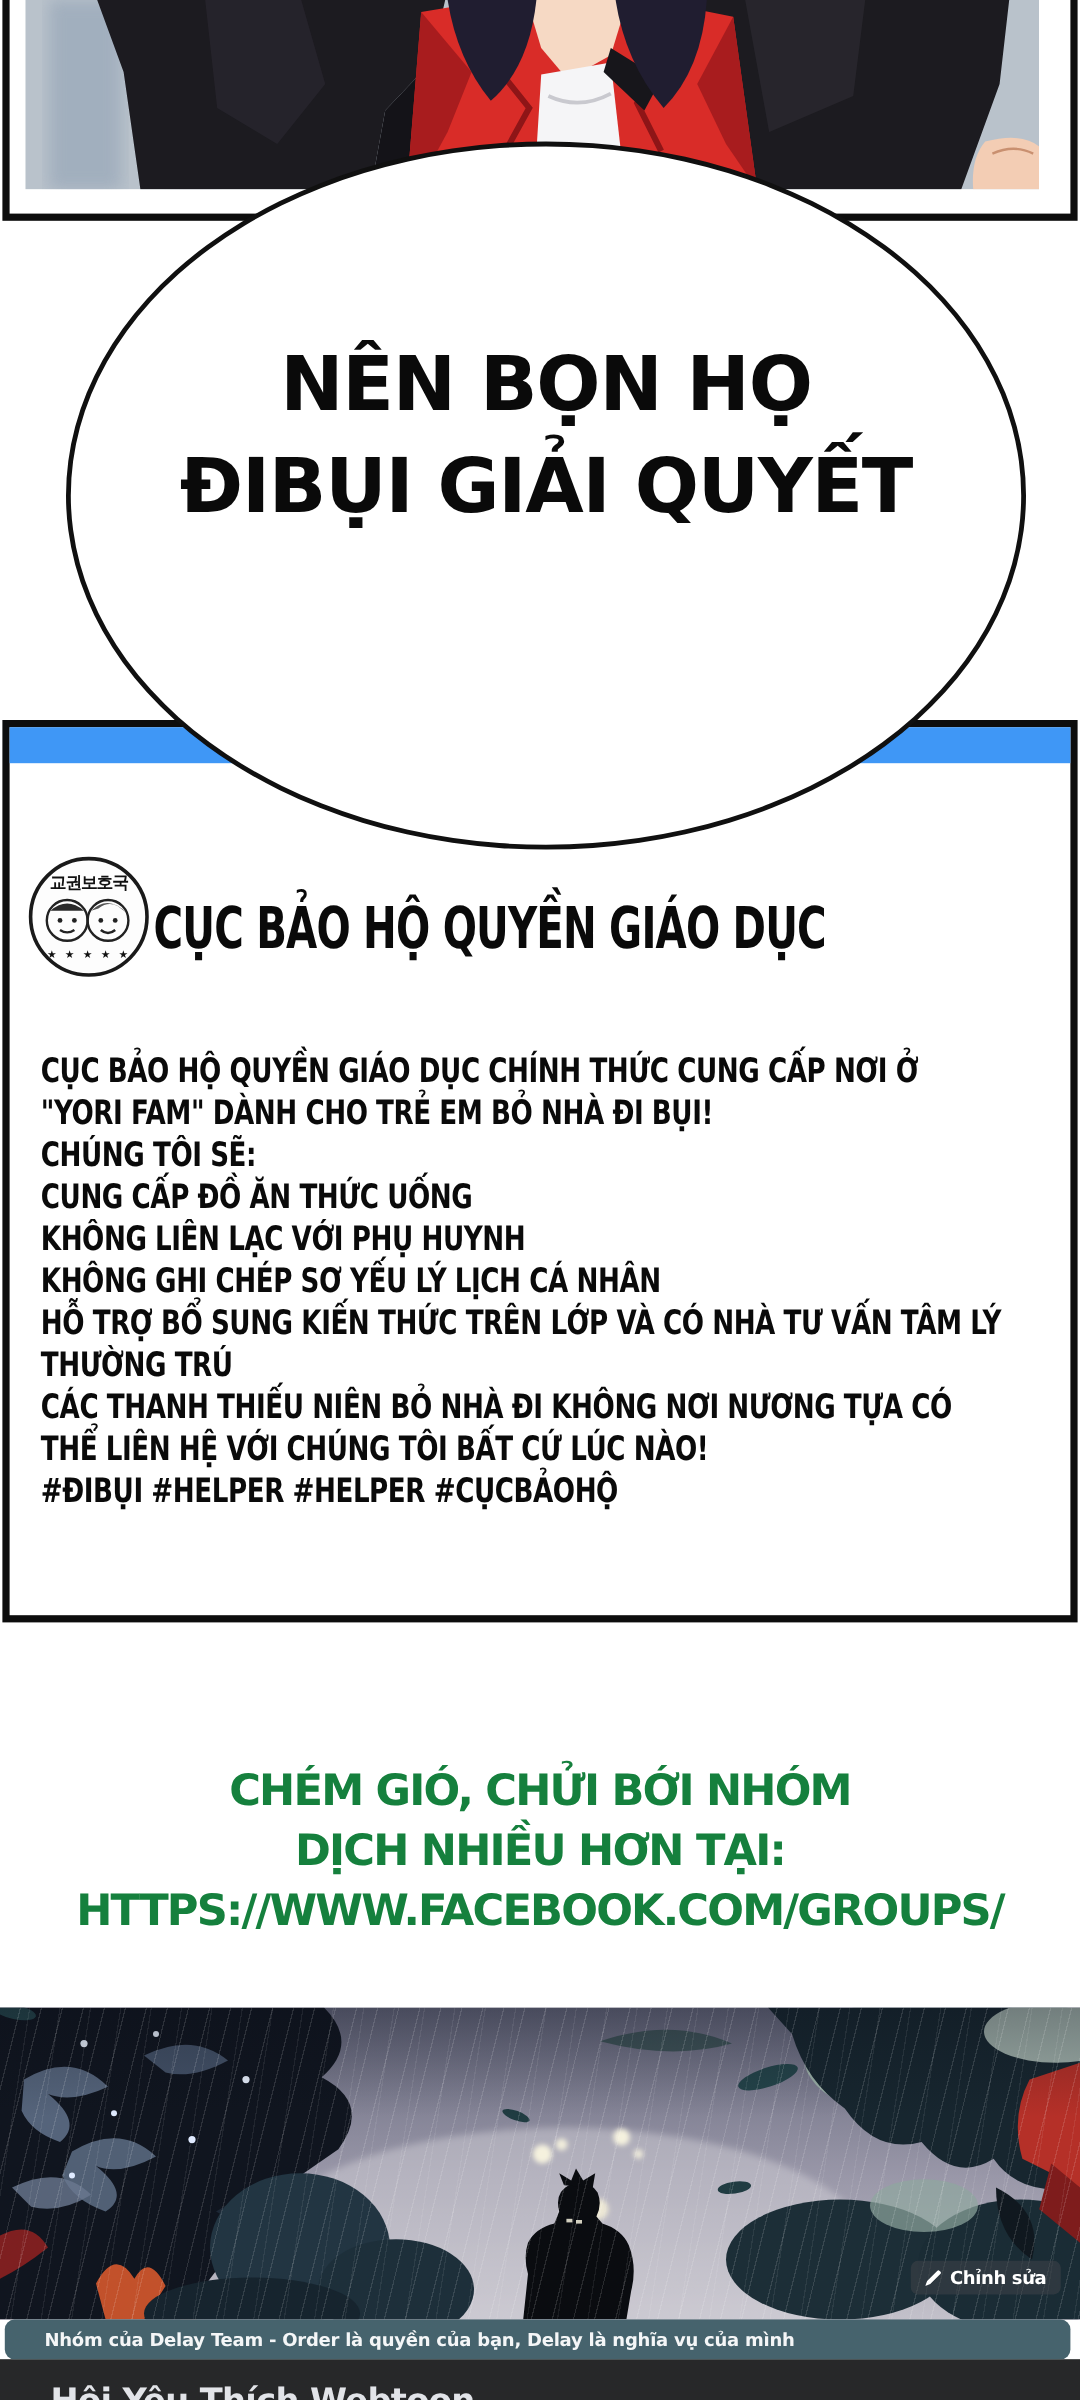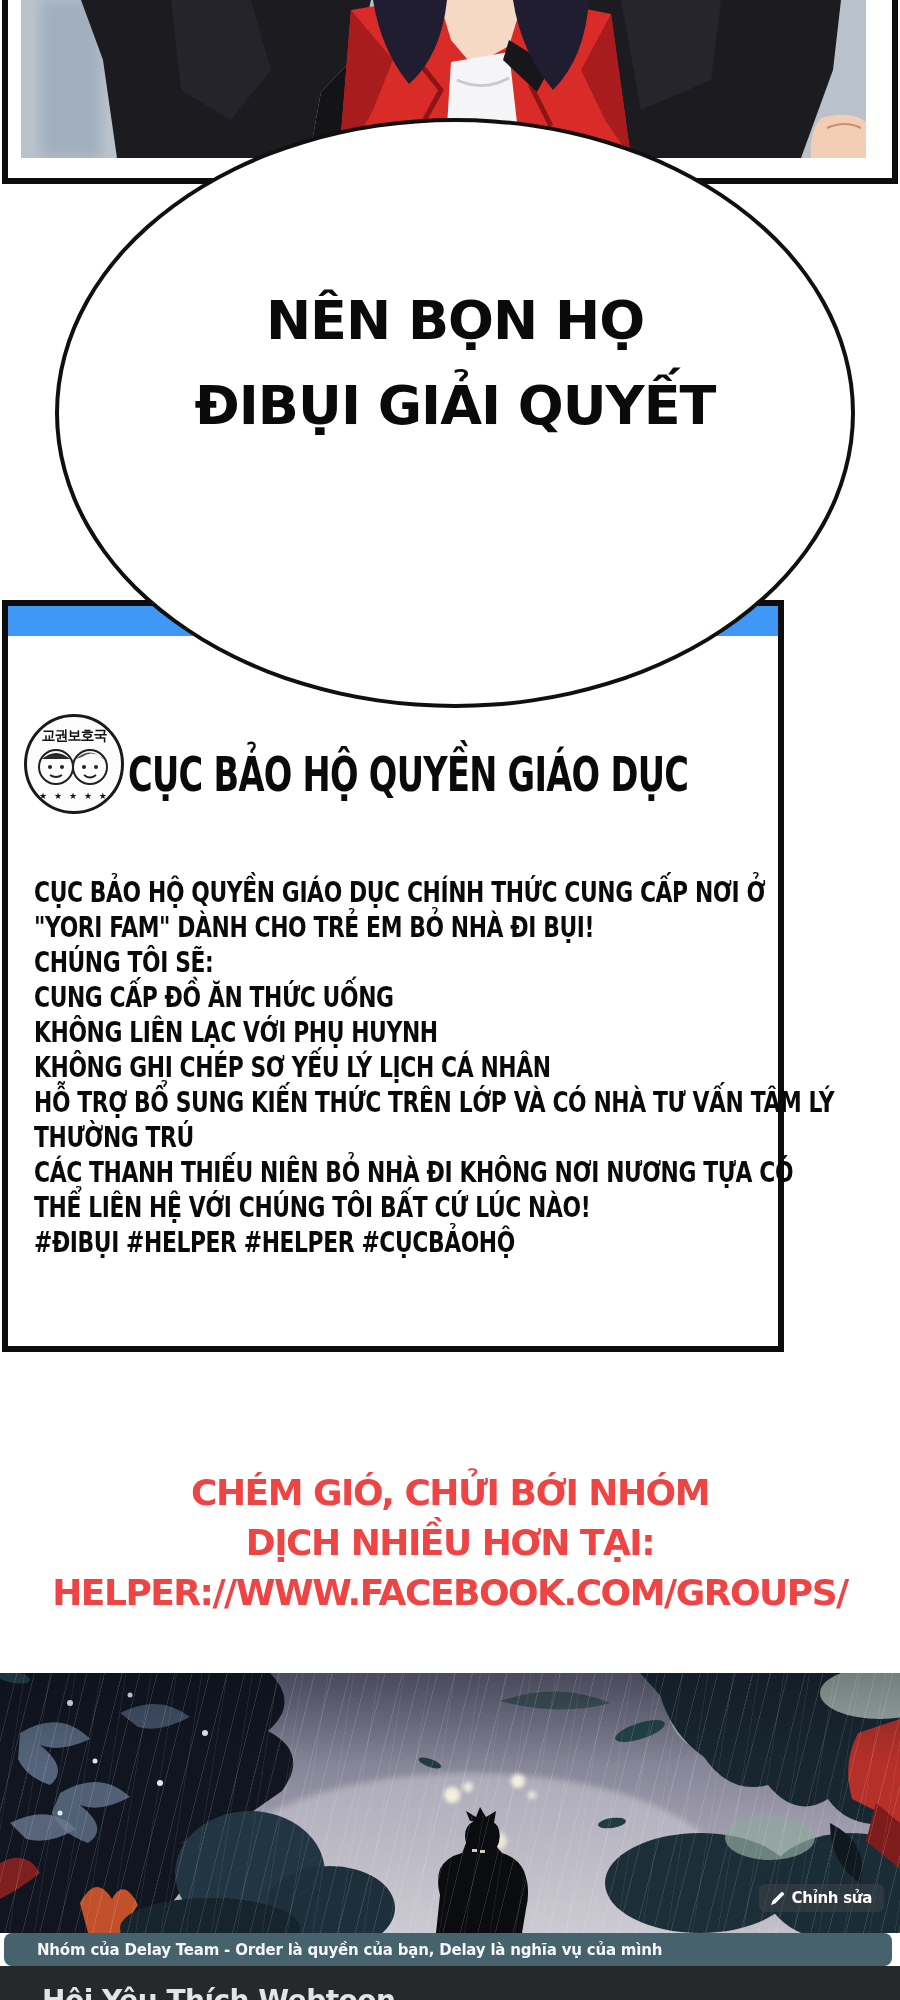--- a/index.html
+++ b/index.html
@@ -16,27 +16,27 @@
   }
   .top-art { position:absolute; left:13px; top:24px; width:845px; height:158px; overflow:hidden; }
 
   
   .bubble {
     position:absolute; left:55px; top:118px; width:800px; height:590px;
     background:#ffffff; border:4px solid #101010; border-radius:50%;
     z-index:5; text-align:center; padding-top:156px;
   }
   .bubble-line {
-    font-size:54px; font-weight:bold; line-height:85px; color:#0a0a0a;
+    font-size:63px; font-weight:bold; line-height:85px; color:#0a0a0a;
     letter-spacing:-1px; white-space:nowrap;
   }
 
   
   .info-panel {
-    position:absolute; left:2px; top:600px; width:782px; height:752px;
+    position:absolute; left:2px; top:600px; width:896px; height:752px;
     border:6px solid #0d0d0d; background:#ffffff; z-index:1;
   }
   .blue-stripe { position:absolute; left:0; top:0; width:100%; height:30px; }
 
   .logo {
     position:absolute; left:16px; top:108px; width:100px; height:100px;
     border:3px solid #1a1a1a; border-radius:50%; background:#fdfdfd;
     text-align:center; overflow:hidden;
   }
   .logo-kr { font-size:14px; font-weight:bold; color:#111; margin-top:10px; letter-spacing:-1px; }
@@ -51,21 +51,21 @@
   .panel-body { position:absolute; left:26px; top:269px; width:860px; }
   .body-line {
     font-size:28px; font-weight:bold; color:#0a0a0a; line-height:35px;
     letter-spacing:-0.5px; white-space:nowrap;
     transform:scaleX(0.78); transform-origin:0 50%;
   }
 
   
   .credits { position:absolute; left:0; top:1468px; width:900px; text-align:center; z-index:2; }
   .credit-line {
-    font-size:36px; font-weight:bold; color:#ef4444; line-height:50px;
+    font-size:36px; font-weight:bold; color:#15803d; line-height:50px;
     letter-spacing:-1.5px; white-space:nowrap;
   }
 
   
   .cover { position:absolute; left:0; top:1673px; width:900px; height:260px; overflow:hidden; background:#8d8d9e; }
   .cover svg { position:absolute; left:0; top:0; }
   .rain {
     position:absolute; inset:0;
     background:
       repeating-linear-gradient(104deg, rgba(255,255,255,0) 0 16px, rgba(255,255,255,0.12) 16px 17px),
@@ -176,21 +176,21 @@
       <div class="body-line">THƯỜNG TRÚ</div>
       <div class="body-line">CÁC THANH THIẾU NIÊN BỎ NHÀ ĐI KHÔNG  NƠI NƯƠNG TỰA CÓ</div>
       <div class="body-line">THỂ LIÊN HỆ VỚI CHÚNG TÔI BẤT CỨ LÚC NÀO!</div>
       <div class="body-line">#ĐIBỤI #HELPER #HELPER #CỤCBẢOHỘ</div>
     </div>
   </div>
 
   <div class="credits">
     <div class="credit-line">CHÉM GIÓ, CHỬI BỚI NHÓM</div>
     <div class="credit-line">DỊCH NHIỀU HƠN TẠI:</div>
-    <div class="credit-line">HELPER://WWW.FACEBOOK.COM/GROUPS/</div>
+    <div class="credit-line">HTTPS://WWW.FACEBOOK.COM/GROUPS/</div>
   </div>
 
   <div class="cover">
     <svg width="900" height="260" viewBox="0 0 900 260">
       <defs>
         <linearGradient id="sky" x1="0" y1="0" x2="0" y2="1">
           <stop offset="0" stop-color="#63657a"></stop>
           <stop offset="0.55" stop-color="#9a98a9"></stop>
           <stop offset="1" stop-color="#c3c1ca"></stop>
         </linearGradient>

